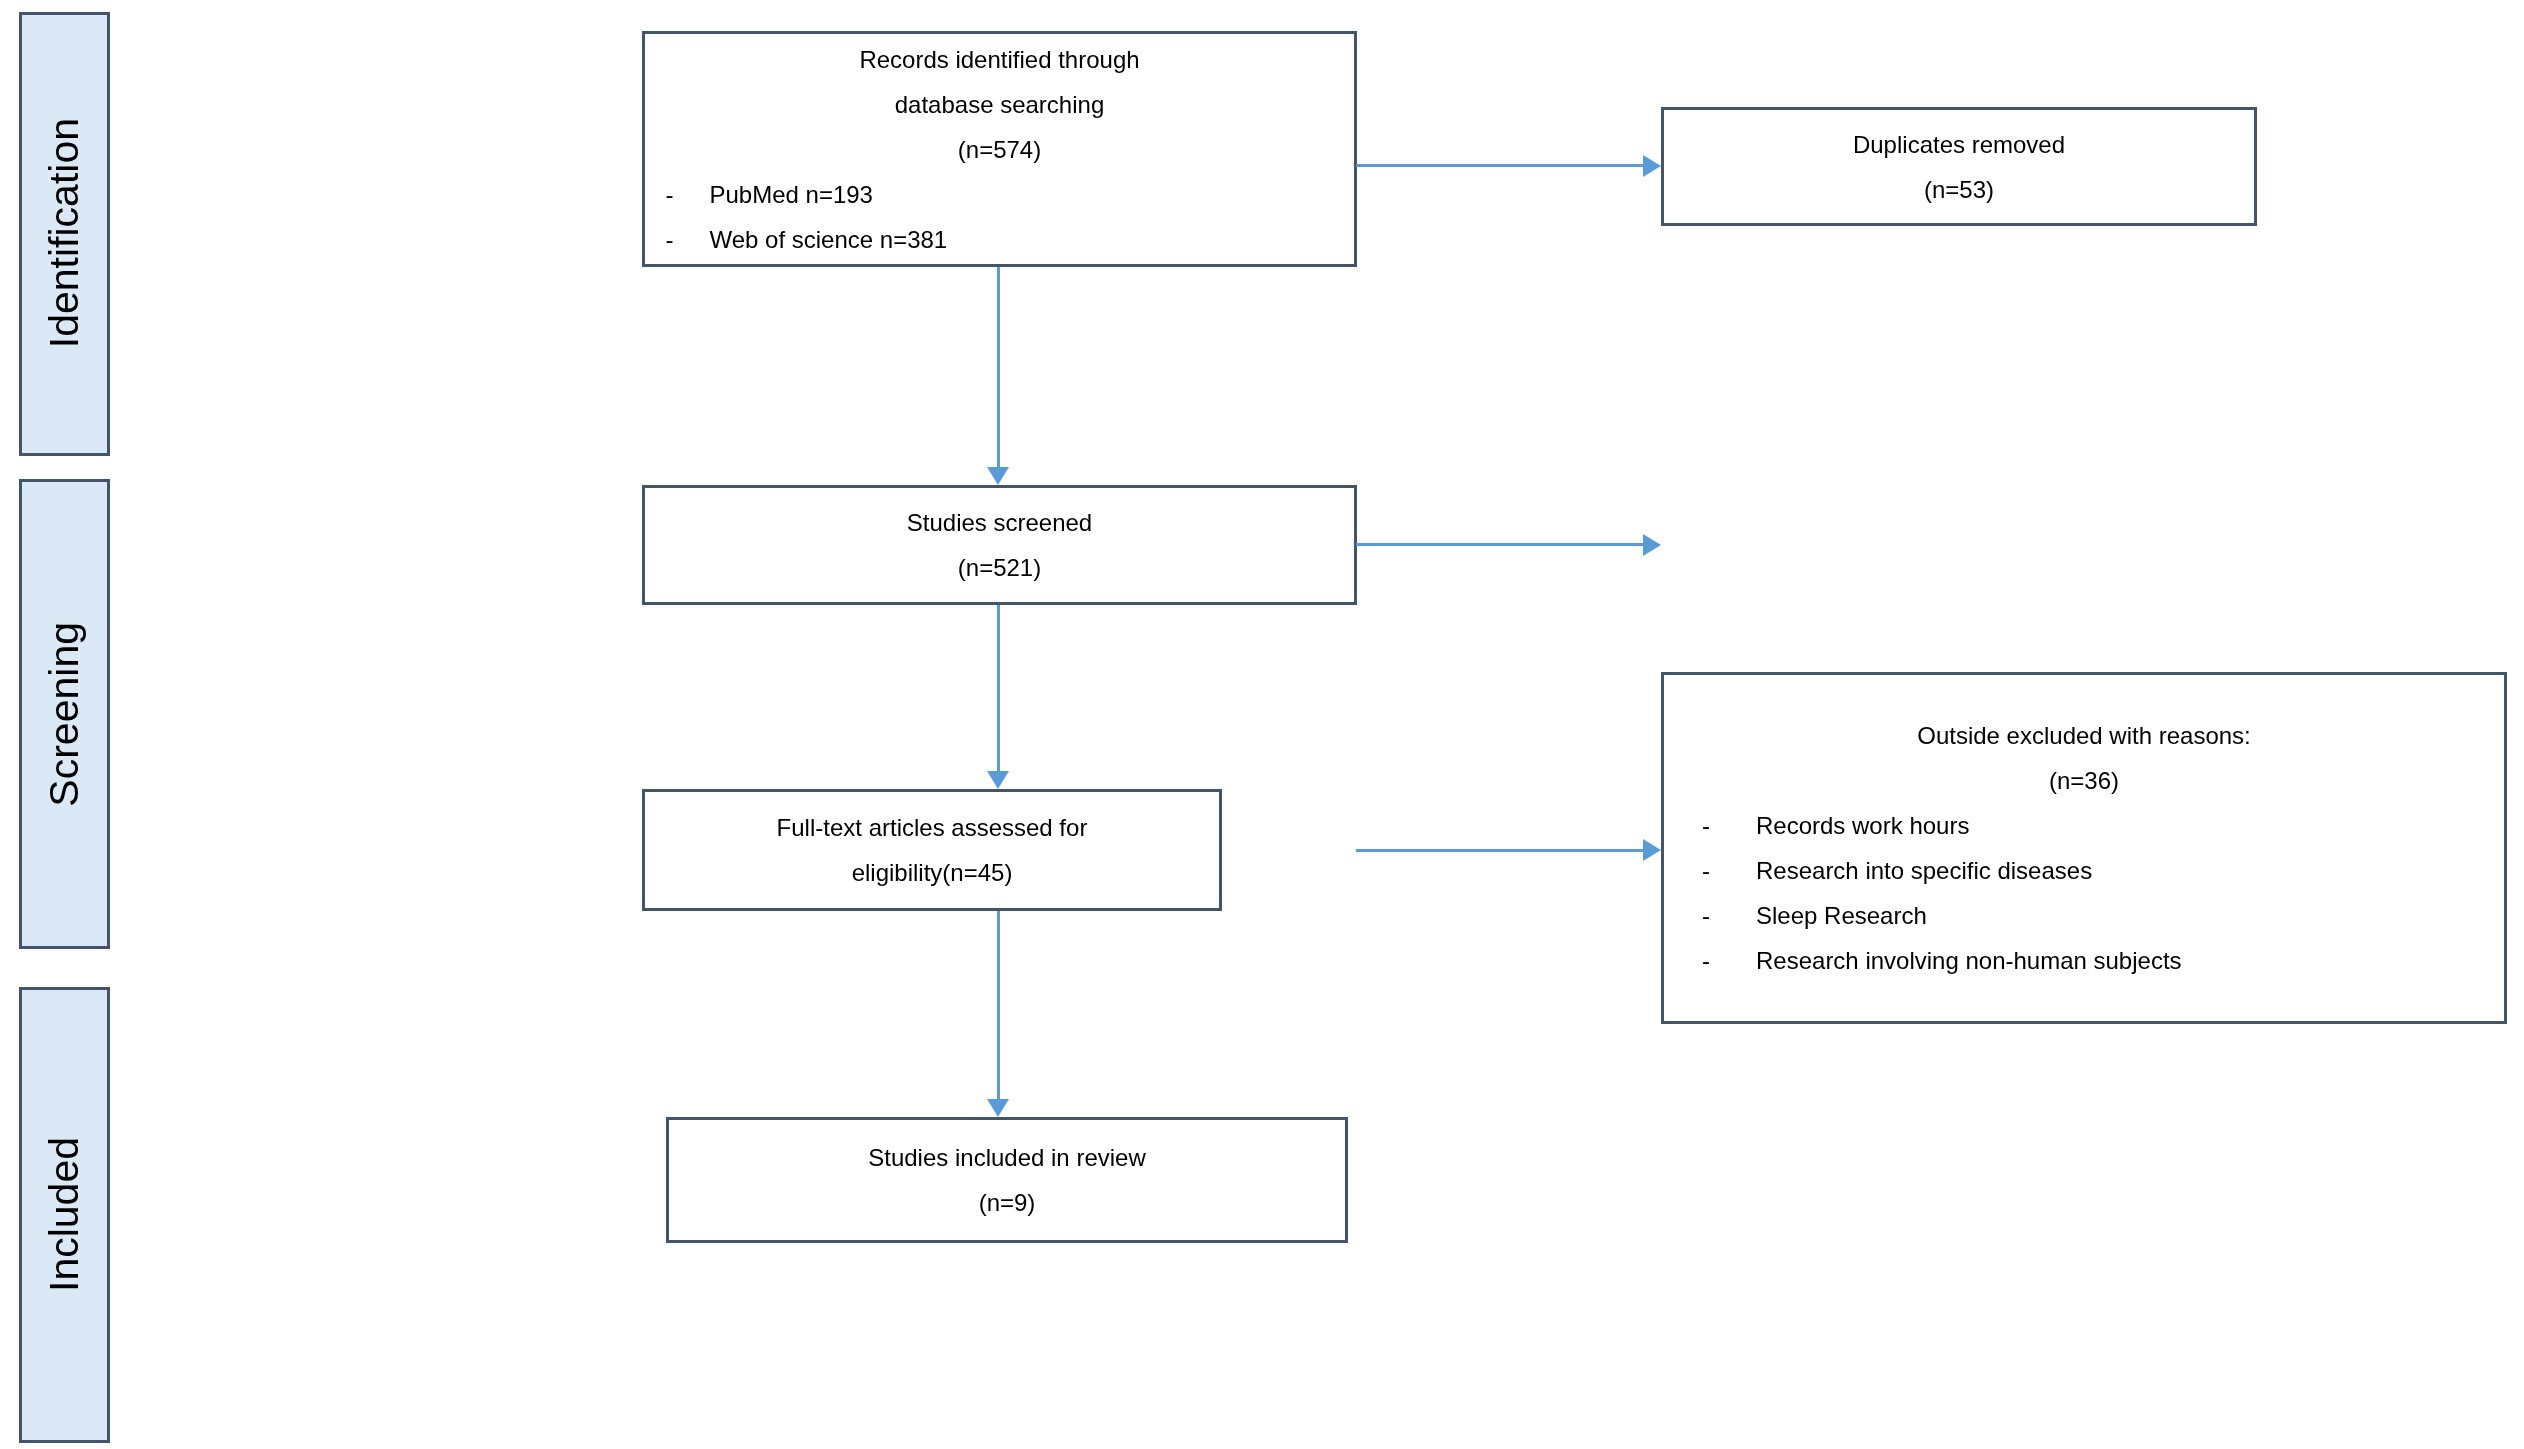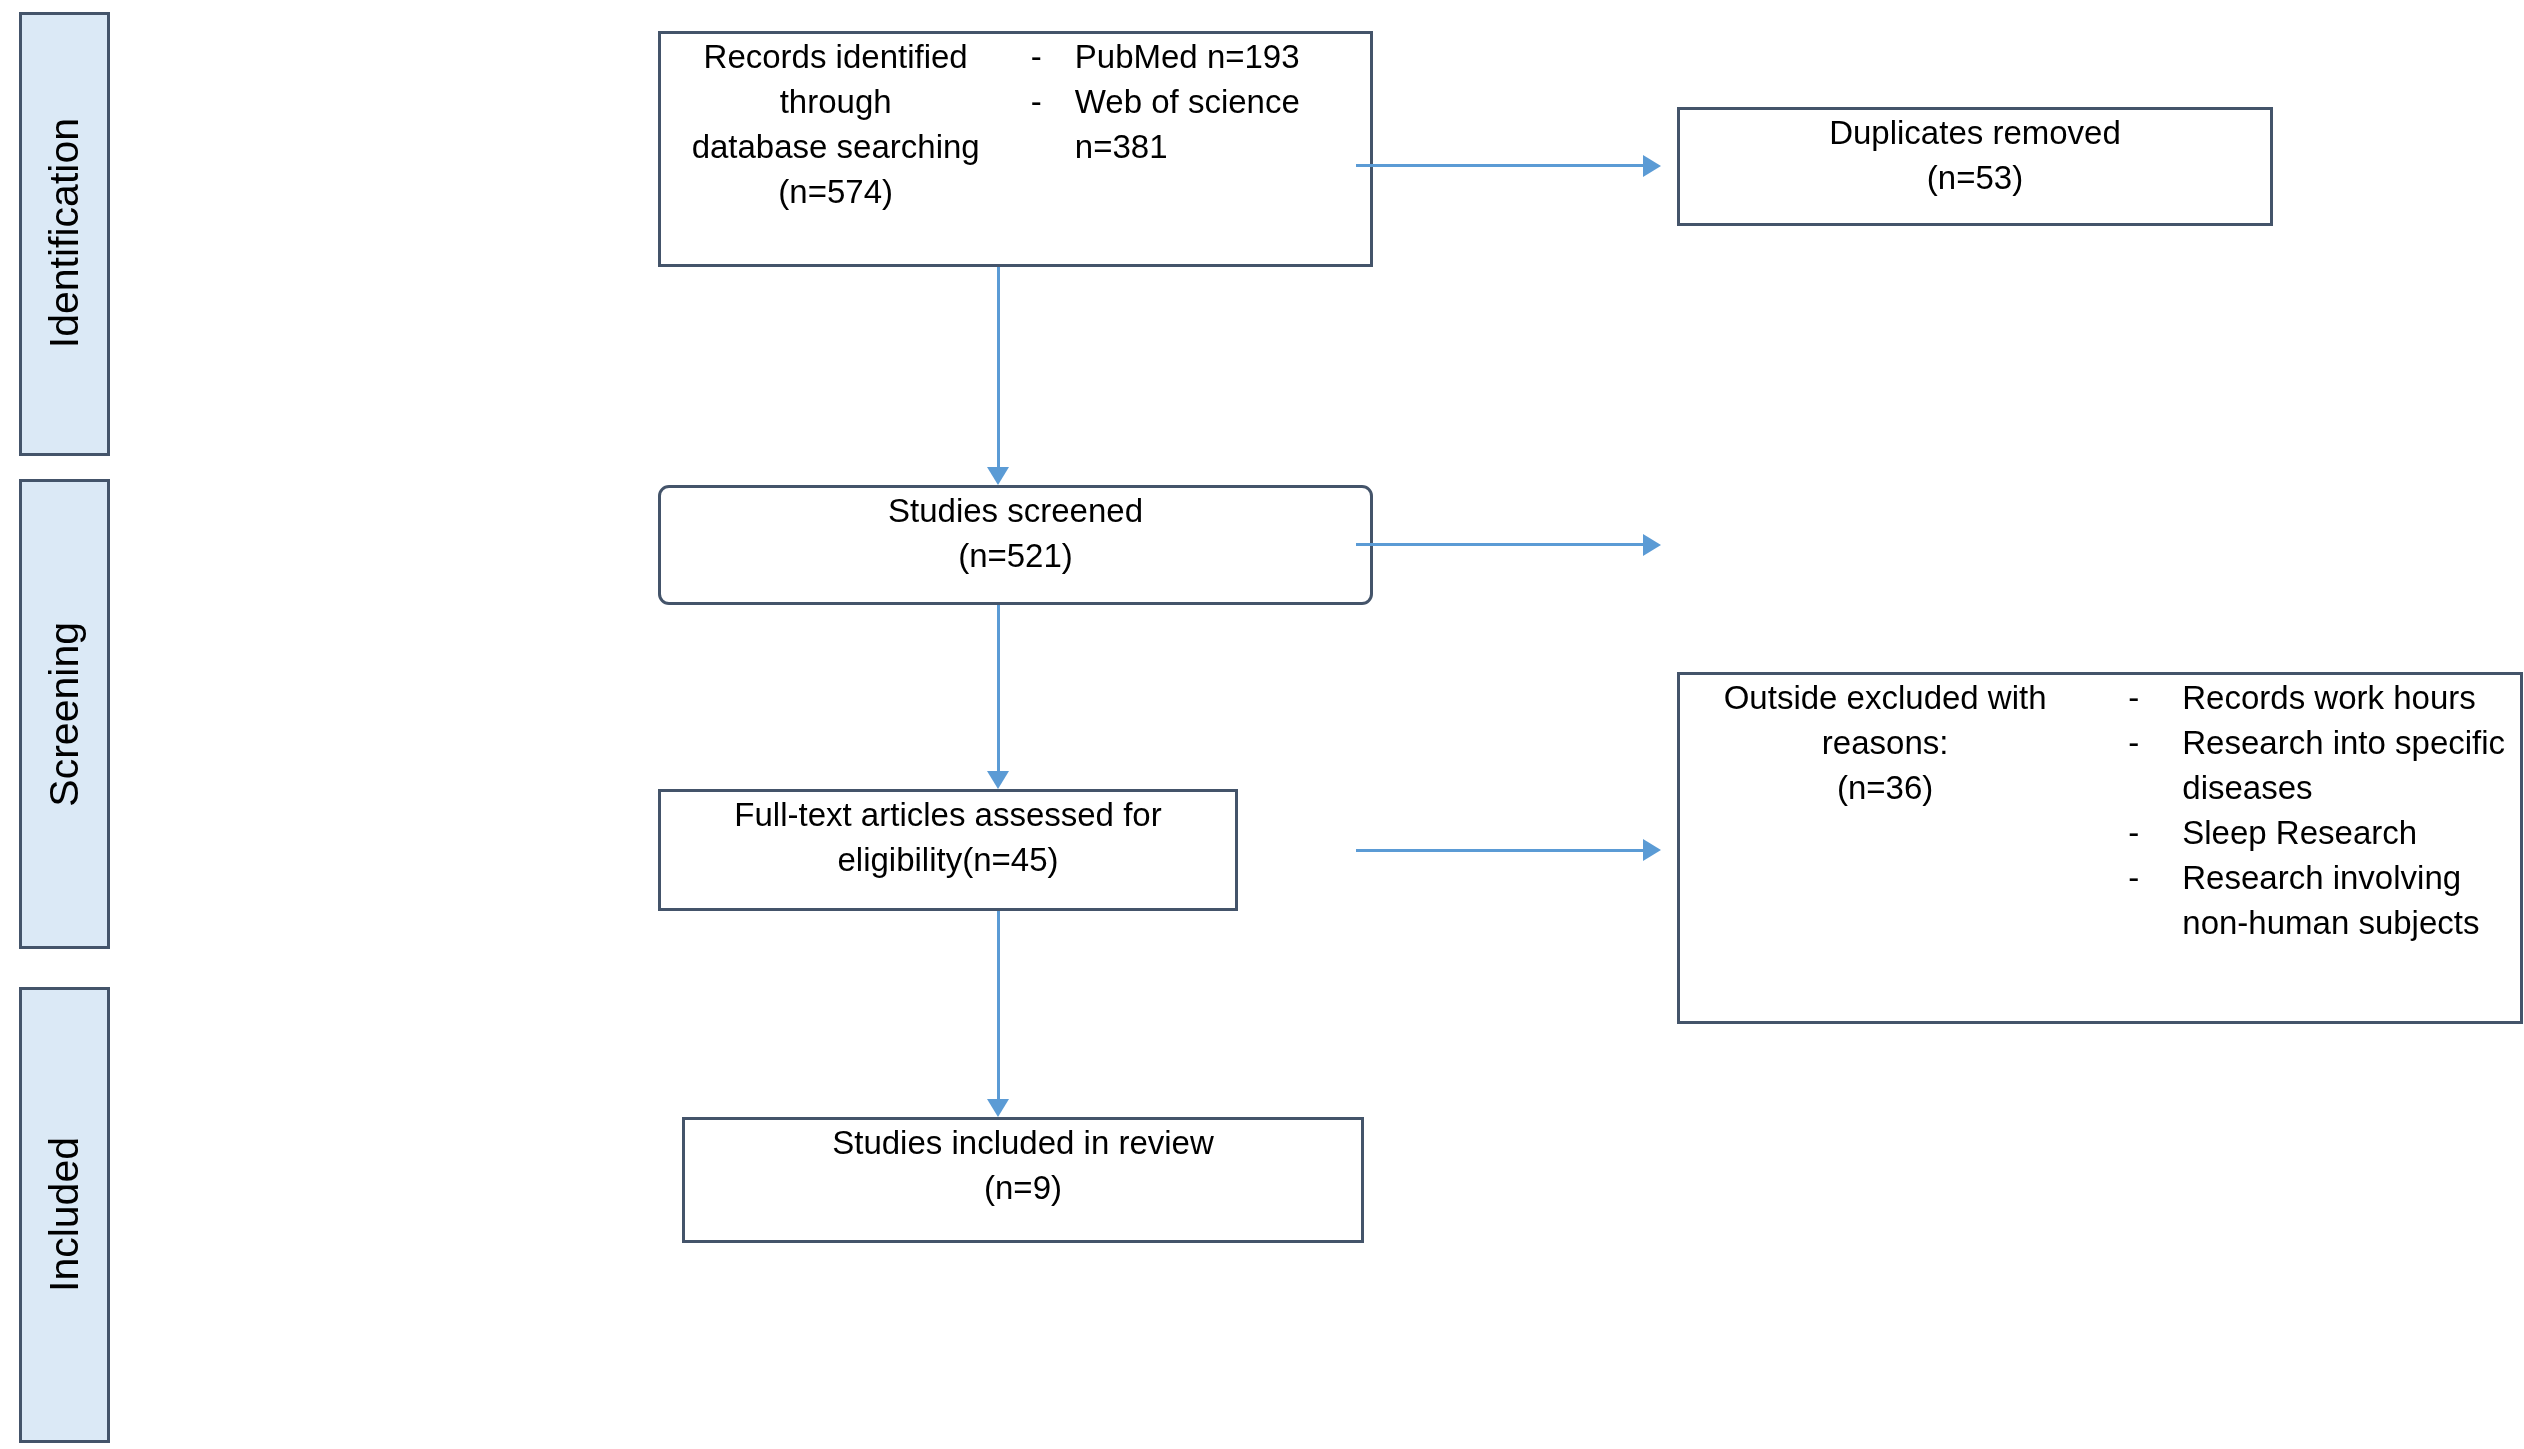--- a/index.html
+++ b/index.html
@@ -38,25 +38,25 @@
     line-height:1;
     white-space:nowrap;
     color:var(--text);
   }
   
   .box{
     position:absolute;
     background:var(--background);
     border:3.2px solid var(--box-border);
     display:flex;
+    flex-direction:column;
     justify-content:center;
-    font-size:33px;
+    font-size:24px;
     line-height:45px;
     color:var(--text);
-    margin-left:16px;
   }
   .center-lines{ text-align:center; width:100%; }
   .bullets{ width:100%; }
   .bullet{ display:flex; align-items:flex-start; }
   .box.records .bullets{ padding-left:20.5px; }
   .box.records .dash{ width:44px; flex:none; }
   .box.reasons .bullets{ padding-left:38px; }
   .box.reasons .dash{ width:54px; flex:none; }
   .box.reasons .btext{ max-width:499px; }
   
@@ -108,21 +108,21 @@
     </div>
   </div>
 
   <div class="box" style="left:1661px;top:107px;width:596px;height:119px;">
     <div class="center-lines">
       <div>Duplicates removed</div>
       <div>(n=53)</div>
     </div>
   </div>
 
-  <div class="box" style="left:642px;top:485px;width:715px;height:120px;border-radius:11px;">
+  <div class="box" style="left:642px;top:485px;width:715px;height:120px;">
     <div class="center-lines">
       <div>Studies screened</div>
       <div>(n=521)</div>
     </div>
   </div>
 
 
   <div class="box" style="left:642px;top:789px;width:580px;height:122px;">
     <div class="center-lines">
       <div>Full-text articles assessed for</div>

